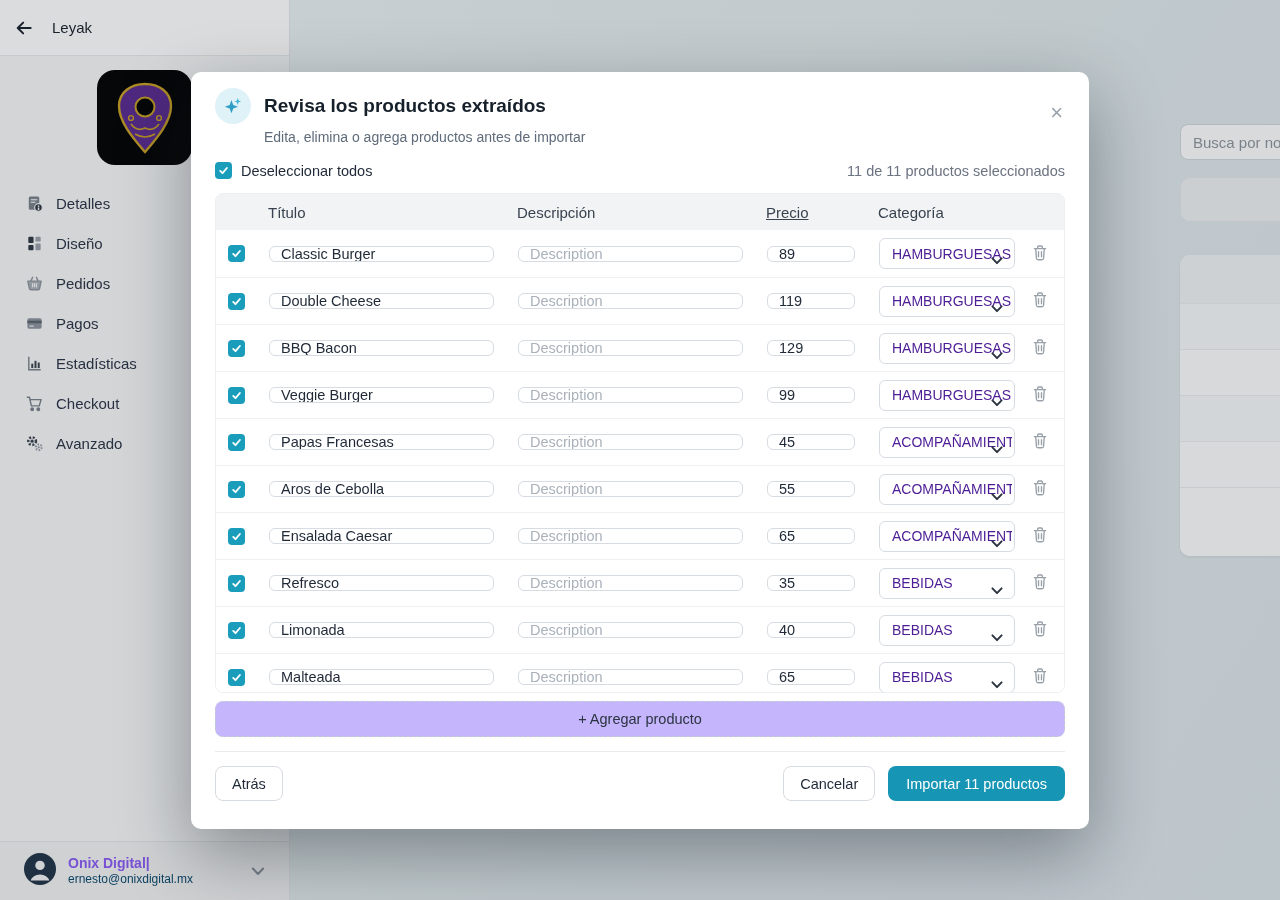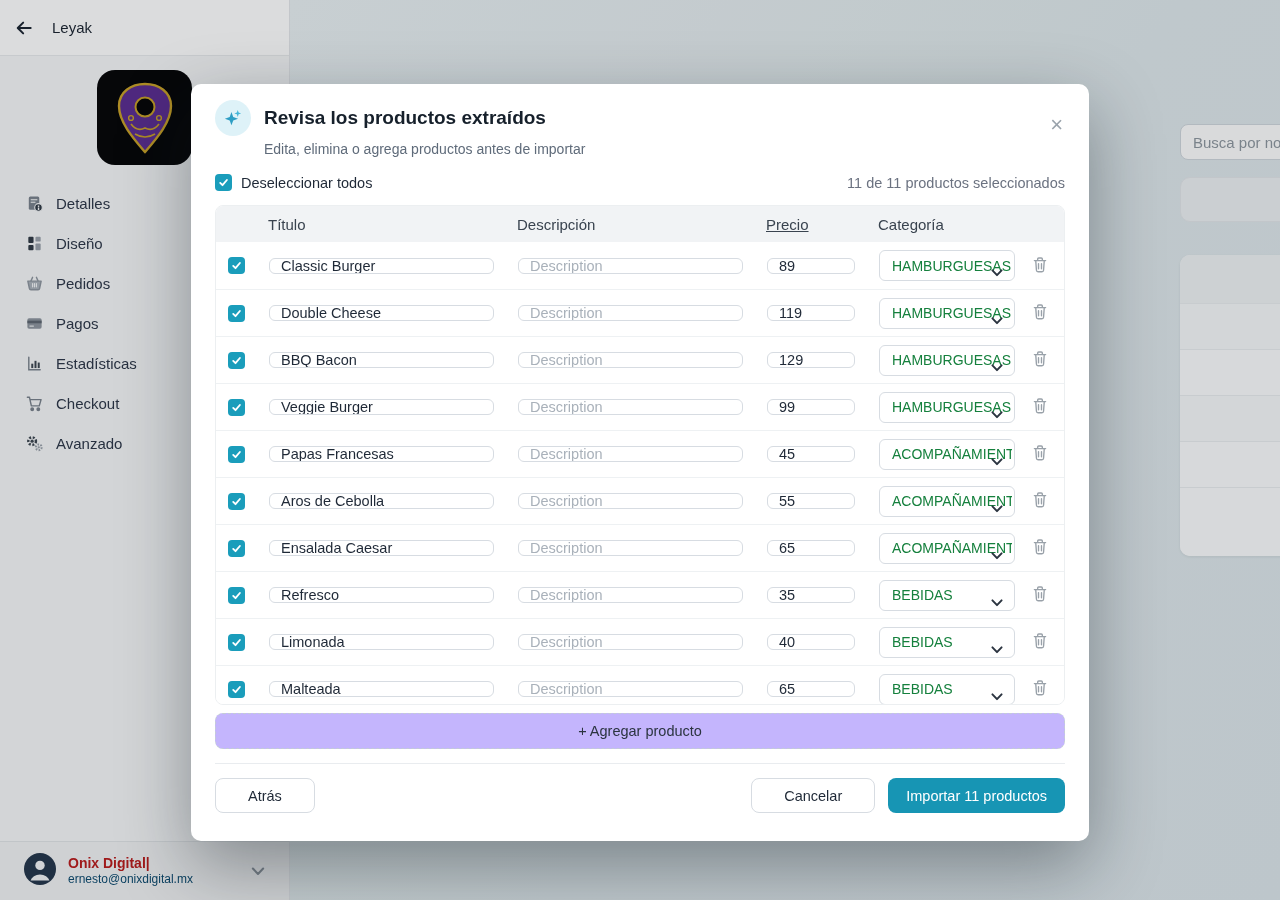--- a/index.html
+++ b/index.html
@@ -30,21 +30,21 @@
 
   .nav { margin-top:18px; flex:1 0 auto; }
   .nav-item { height:40px; display:flex; align-items:center; gap:12px; padding:0 24px;
     font-size:15px; color:#2d3748; cursor:pointer; }
   .nav-item .ni-icon { width:20px; height:20px; display:flex; align-items:center; justify-content:center; }
   .nav-item.active { background:#e9ecef; font-weight:700; color:#121a23; }
 
   .user-box { flex:0 0 auto; border-top:1px solid #e1e4e7; background:#f1f2f4;
     height:59px; display:flex; align-items:center; padding:0 24px; gap:12px; cursor:pointer; }
   .user-texts { flex:1; min-width:0; }
-  .user-name { font-size:14px; font-weight:600; color:#b91c1c; line-height:17px; }
+  .user-name { font-size:14px; font-weight:600; color:#8b5cf6; line-height:17px; }
   .user-email { font-size:12px; color:#0c4a6e; line-height:15px; }
   .bg-search { position:absolute; left:890px; top:124px; width:326px; height:36px;
     border:1px solid #cfd6dc; border-radius:8px; background:#fdfdfd; padding:0 12px;
     font-size:15px; color:#1f2937; font-family:inherit; }
   .bg-search::placeholder { color:#8e979f; }
   .bg-filter { position:absolute; left:890px; top:177px; width:326px; height:45px;
     background:#edf0f2; border:1px solid #e2e6e9; border-radius:10px; cursor:pointer; }
 
   .bg-panel { position:absolute; left:890px; top:255px; width:326px; height:301px;
     background:#fbfcfd; border-radius:10px; box-shadow:0 1px 3px rgba(20,30,40,.08); overflow:hidden; }
@@ -52,21 +52,21 @@
     font-weight:700; color:#1c2836; }
   .bg-row { height:46px; border-top:1px solid #e9edef; display:flex; align-items:center;
     justify-content:flex-end; padding-right:16px; font-size:15px; color:#4a5560; }
   .bg-row:nth-child(odd) { background:#f6f8f9; }
   .bg-pager { height:69px; border-top:1px solid #e9edef; display:flex; align-items:center; background:#fbfcfd; }
 
   
   .overlay { position:absolute; inset:0; z-index:5; background:rgba(13,18,26,0.15); }
 
   
-  .modal { position:absolute; left:191px; top:84px; width:898px; height:757px; z-index:10;
+  .modal { position:absolute; left:191px; top:72px; width:898px; height:757px; z-index:10;
     background:#ffffff; border-radius:10px; box-shadow:0 25px 70px rgba(10,20,30,.38);
     padding:16px 24px 0; display:flex; flex-direction:column; }
   .m-header { position:relative; display:flex; gap:13px; align-items:flex-start; }
   .spark-badge { width:36px; height:36px; border-radius:50%; background:#def2f8;
     display:flex; align-items:center; justify-content:center; flex:0 0 auto; }
   .m-title { font-size:19px; font-weight:700; color:#16202b; line-height:36px; }
   .m-subtitle { font-size:14px; color:#5f6b7a; margin-top:5px; }
   .close-btn { position:absolute; right:2px; top:14px; background:none; border:none;
     font-size:22px; line-height:1; color:#9aa3ac; cursor:pointer; }
 
@@ -85,32 +85,32 @@
   .p-row { height:47px; display:flex; align-items:center; padding-left:12px; background:#fff; }
   .p-row + .p-row { border-top:1px solid #eef1f3; }
   .row-gap { width:24px; flex:0 0 auto; }
   .inp { height:16px; border:1px solid #d7dce2; border-radius:6px; padding:0 11px;
     font-size:14.5px; color:#1f2937; font-family:inherit; background:#fff; }
   .inp::placeholder { color:#a9b1ba; }
   .inp-title { width:225px; } .inp-desc { width:225px; } .inp-price { width:88px; }
   .sel-box { position:relative; width:136px; height:31px; border:1px solid #d7dce2;
     border-radius:6px; background:#fff; cursor:pointer; overflow:hidden; }
   .sel-text { position:absolute; left:12px; right:2px; top:0; bottom:0; display:flex; align-items:center;
-    font-size:14px; color:#15803d; white-space:nowrap; overflow:hidden; }
+    font-size:14px; color:#4c1d95; white-space:nowrap; overflow:hidden; }
   .sel-chev { position:absolute; right:11px; top:12px; color:#2b3440; }
   .trash-cell { flex:1; display:flex; justify-content:center; }
   .trash-btn { background:none; border:none; cursor:pointer; padding:2px; display:flex; }
 
   .add-btn { margin-top:8px; height:36px; border:1px dashed #c3cdd5; border-radius:8px;
     background:#c4b5fd; font-size:14.5px; color:#2b3440; cursor:pointer; font-family:inherit; }
 
   .m-footer { margin-top:14px; border-top:1px solid #e9ecef; padding:14px 0 16px;
     display:flex; align-items:center; gap:13px; }
   .btn { height:35px; border-radius:8px; font-size:14.5px; font-family:inherit; cursor:pointer; }
-  .btn-ghost { background:#fff; border:1px solid #d7dce2; color:#1f2937; padding:0 32px; }
+  .btn-ghost { background:#fff; border:1px solid #d7dce2; color:#1f2937; padding:0 16px; }
   .btn-primary { background:var(--accent); border:none; color:#fff; padding:0 18px; }
   .f-spacer { flex:1; }
 </style>
 </head>
 <body>
 
 <div class="bg-layer">
   <div class="main-area">
 
     <input class="bg-search" placeholder="Busca por nombre, categoría o precio" style="">

